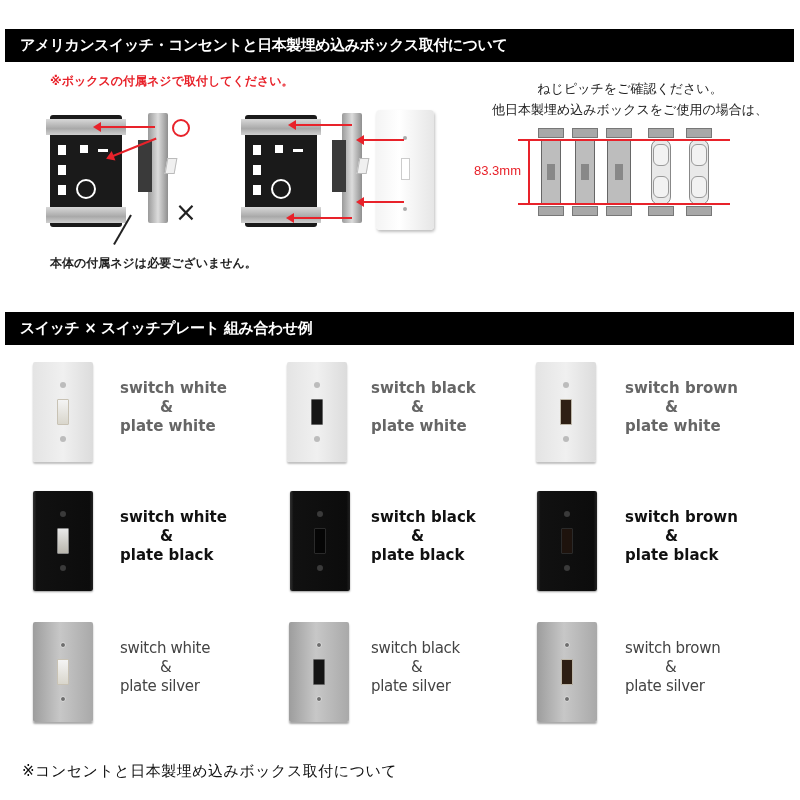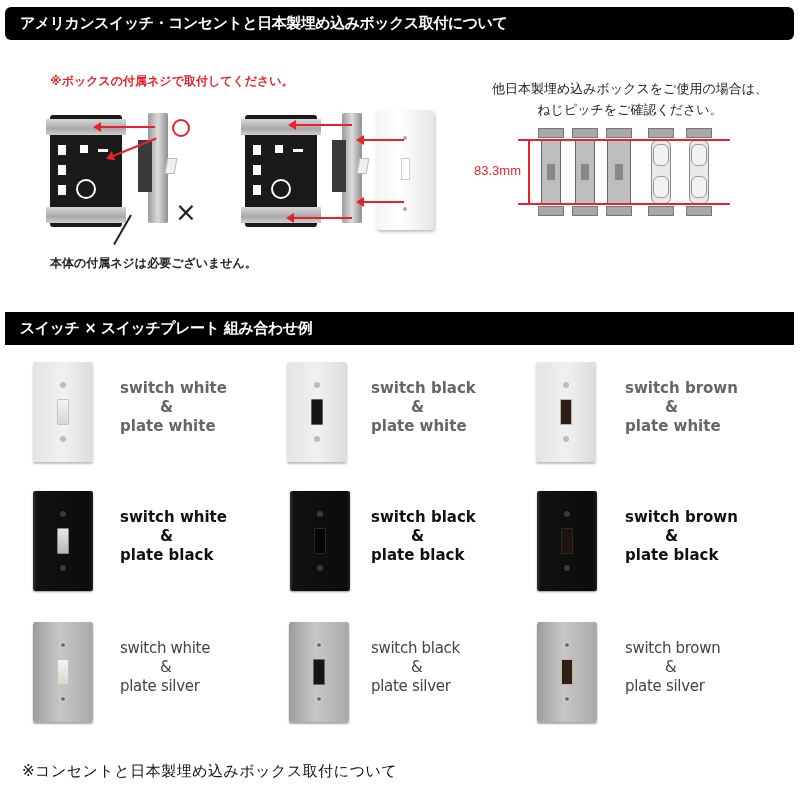--- a/index.html
+++ b/index.html
@@ -5,21 +5,21 @@
   * { box-sizing: border-box; margin: 0; padding: 0; }
   html, body { width: 800px; height: 800px; background: #ffffff; overflow: hidden; }
   body { position: relative; font-family: "DejaVu Sans", sans-serif; color: #111; }
 
   .section-bar {
     position: absolute; left: 5px; width: 789px; height: 33px;
     background: #000; color: #fff;
     font-weight: bold; font-size: 15px; line-height: 33px;
     padding-left: 15px; letter-spacing: -0.5px;
   }
-  #bar1 { top: 7px; border-radius: 6px; }
+  #bar1 { top: 29px; }
   #bar2 { top: 312px; }
 
   .note-red {
     position: absolute; left: 50px; top: 73px;
     color: #e8222a; font-weight: bold; font-size: 12px;
   }
   .note-black {
     position: absolute; left: 50px; top: 255px;
     font-size: 12px; font-weight: bold; color: #222;
   }
@@ -173,22 +173,22 @@
     <div class="slot"></div>
     <div class="screw" style="top:97px;"></div>
   </div>
   <div class="arrow" style="left:290px; top:124px; width:62px;"></div>
   <div class="arrow" style="left:288px; top:217px; width:64px;"></div>
   <div class="arrow" style="left:358px; top:139px; width:46px;"></div>
   <div class="arrow" style="left:358px; top:201px; width:46px;"></div>
 </div>
 
 <div class="note-right">
+  <div>ねじピッチをご確認ください。</div>
   <div>他日本製埋め込みボックスをご使用の場合は、</div>
-  <div>ねじピッチをご確認ください。</div>
 </div>
 
 <div>
   <div class="device" style="left:538px;">
       <div class="yoke t"></div>
       <div class="body"></div>
       <div class="toggle"></div>
       <div class="yoke b"></div>
     </div>
   <div class="device" style="left:572px;">

